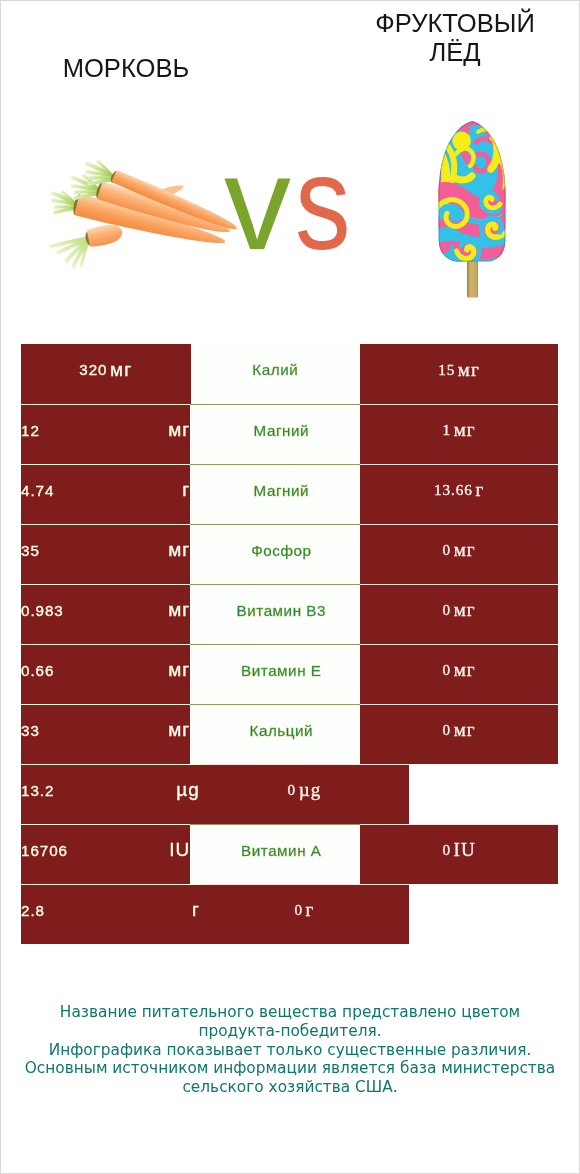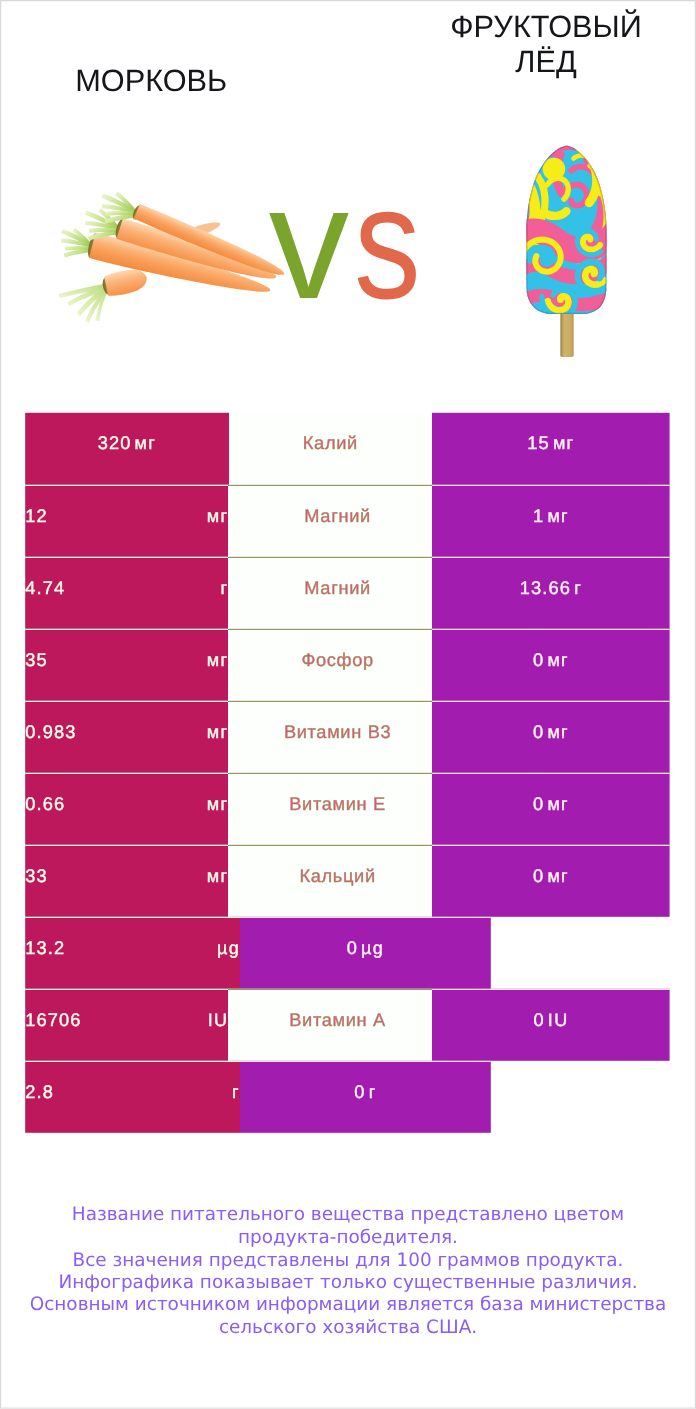--- a/index.html
+++ b/index.html
@@ -10,28 +10,28 @@
   #t2{left:374px;top:8px;width:160px;}
   .vs{position:absolute;left:223px;top:166px;height:0;font-size:134px;line-height:0;font-weight:400;white-space:nowrap;}
   .vs span{position:absolute;top:0;display:inline-block;line-height:71px;}
   .vs .v{color:#7aa42b;left:0;}
   .vs .s{color:#e1684a;left:71px;transform:scaleX(0.83);transform-origin:left top;}
   .carrotsvg{position:absolute;left:37px;top:157px;}
   .popsvg{position:absolute;left:432.5px;top:119.4px;}
   .table{position:absolute;left:20px;top:343px;width:537px;}
   .row{display:flex;height:60px;}
   .cell{display:flex;align-items:center;justify-content:center;font-size:15.2px;font-weight:400;box-sizing:border-box;padding-bottom:9px;letter-spacing:.95px;}
-  .unit{font-size:15px;letter-spacing:1.1px;margin-left:2.6px;}
-  .left{width:179px;background:#be185d;color:#fbfde9;-webkit-text-stroke:.35px #fbfde9;}
-  .mid{width:179px;background:#fdfffc;color:#ec4899;-webkit-text-stroke:.35px #83a92e;letter-spacing:.55px;}
-  .right{width:209px;background:#a21caf;color:#fdf2ee;-webkit-text-stroke:.35px #fdf2ee;}
+  .unit{font-size:19px;letter-spacing:1.1px;margin-left:2.6px;}
+  .left{width:179px;background:#7f1d1d;color:#fbfde9;-webkit-text-stroke:.35px #fbfde9;}
+  .mid{width:179px;background:#fdfffc;color:#15803d;-webkit-text-stroke:.35px #83a92e;letter-spacing:.55px;}
+  .right{width:209px;background:#7f1d1d;color:#fdf2ee;font-family:Liberation Serif, serif;-webkit-text-stroke:.35px #fdf2ee;}
   .row + .row .left{border-top:1px solid #f4f8da;justify-content:space-between;}
   .row + .row .mid{border-top:1px solid #8e9a62;padding-left:12px;}
   .row + .row .right{border-top:1px solid #f9e2da;}
-  .footer{position:absolute;left:0;top:1002px;width:578px;text-align:center;font-family:"DejaVu Sans",sans-serif;font-size:15.35px;line-height:18.8px;color:#8b5cf6;}
+  .footer{position:absolute;left:0;top:1002px;width:578px;text-align:center;font-family:"DejaVu Sans",sans-serif;font-size:15.35px;line-height:18.8px;color:#0f766e;}
 </style>
 </head>
 <body>
 
 <div class="page">
   <div class="title" id="t1">Морковь</div>
   <div class="title" id="t2">Фруктовый лёд</div>
   <div class="vs">
       <span class="v">v</span>
       <span class="s">s</span>
@@ -298,18 +298,17 @@
         </div>
         <div class="cell right">
           <span>0</span>
           <span class="unit">г</span>
         </div>
       </div>
     </div>
   <div class="footer" id="ftr">
       <div>Название питательного вещества представлено цветом</div>
       <div>продукта-победителя.</div>
-      <div>Все значения представлены для 100 граммов продукта.</div>
       <div>Инфографика показывает только существенные различия.</div>
       <div>Основным источником информации является база министерства</div>
       <div>сельского хозяйства США.</div>
     </div>
 </div>
 
 </body></html>

